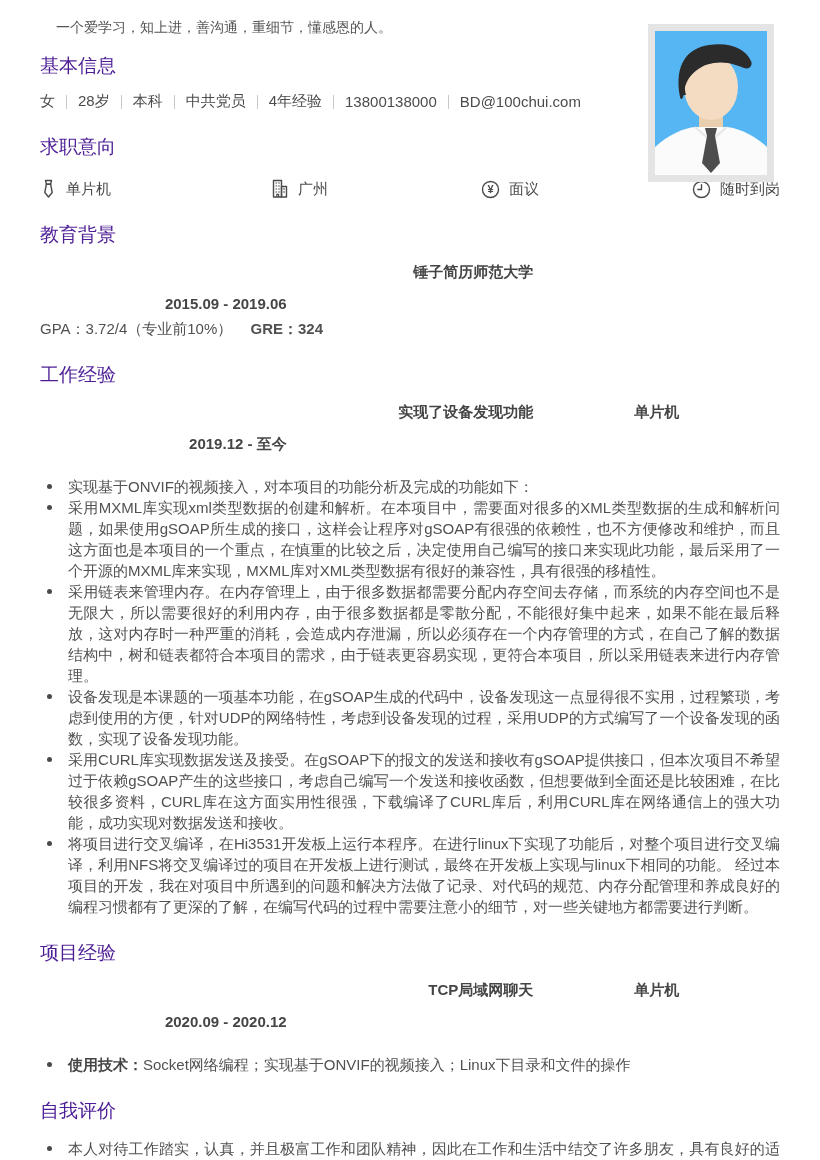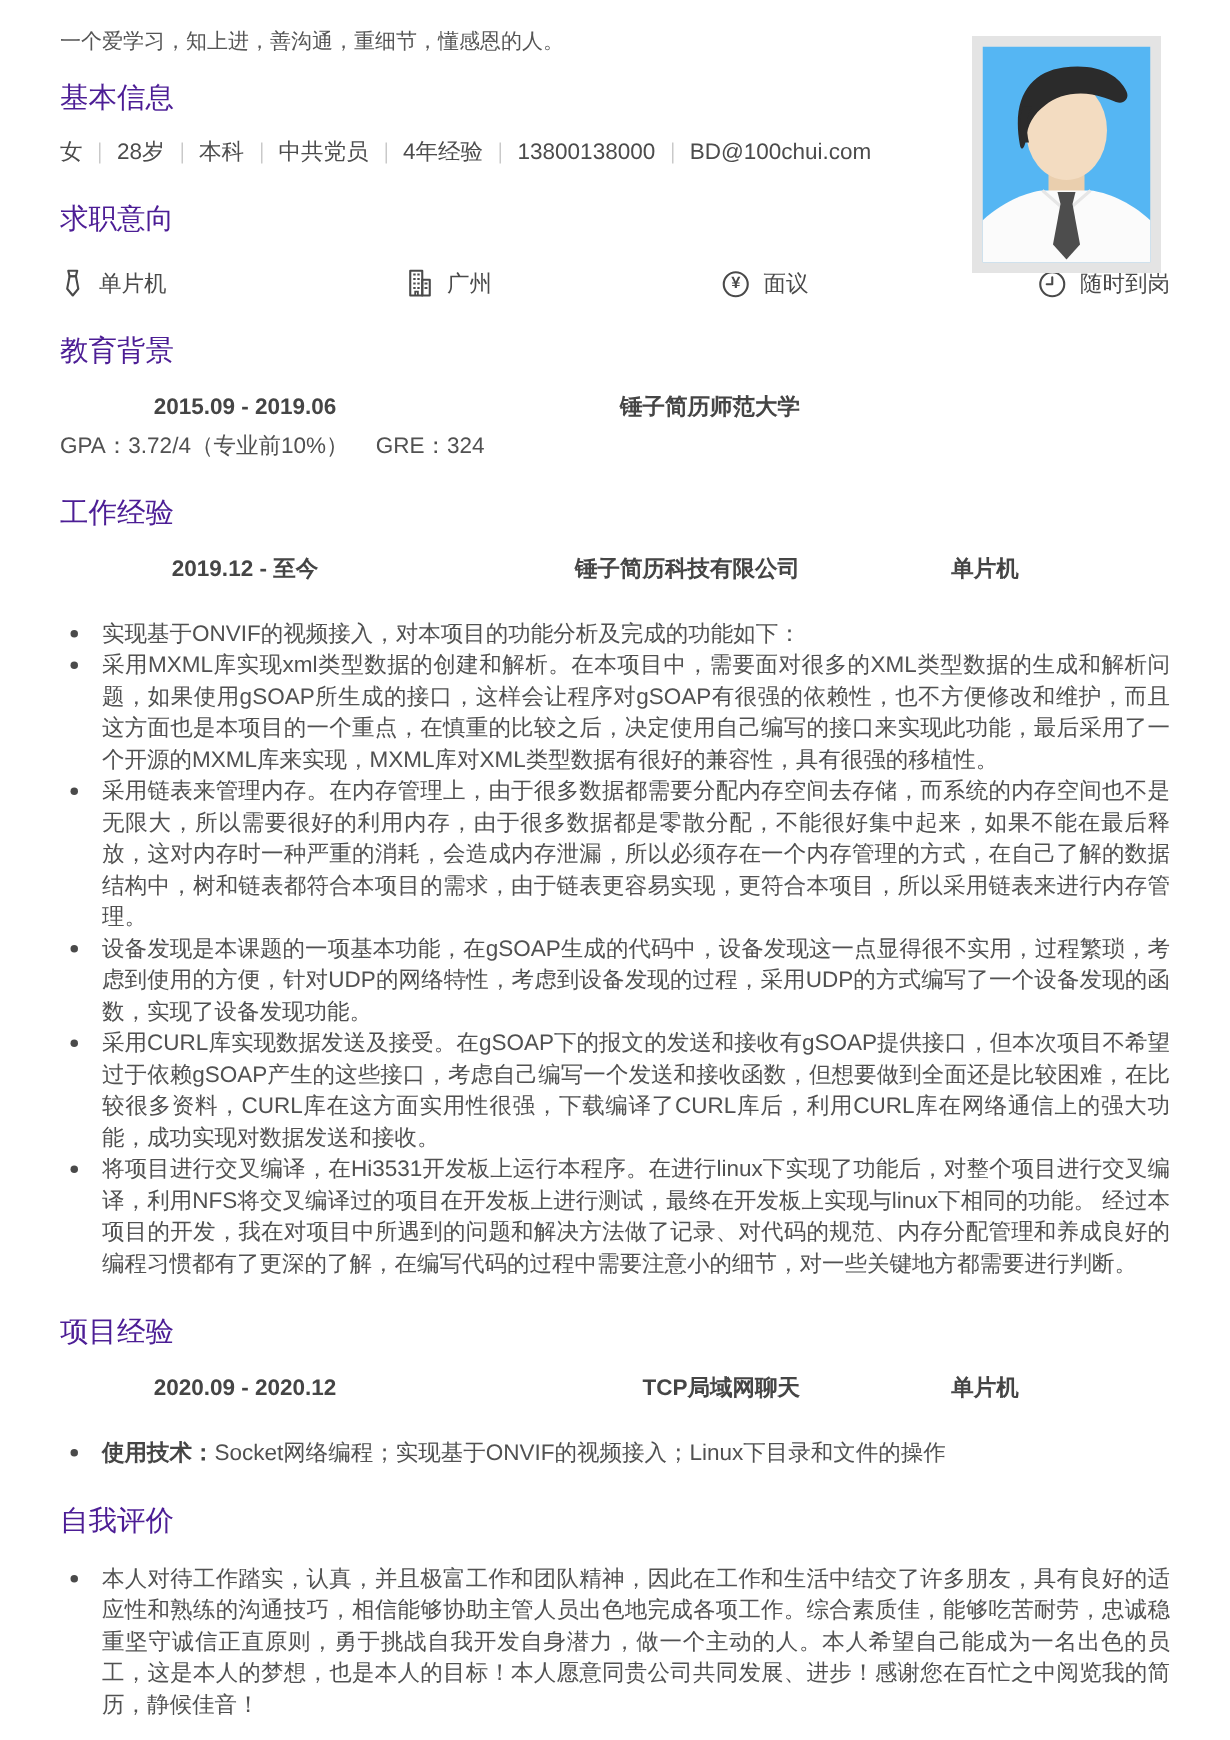--- a/index.html
+++ b/index.html
@@ -11,21 +11,21 @@
     position: relative;
     overflow: hidden;
   }
   .page { padding: 12px 40px 0 40px; position: relative; }
 
   
   .resume-title {
     font-size: 30px; font-weight: 400; color: #464646;
     line-height: 38px; letter-spacing: 1px;
   }
-  .tagline { font-size: 14px; color: #555; margin-top: 6px; line-height: 18px; }
+  .tagline { font-size: 14px; color: #555; margin-top: 6px; line-height: 18px; margin-left: 16px; }
 
   .avatar-frame {
     position: absolute; top: 24px; right: 46px;
     width: 126px; height: 158px;
     background: #e4e4e4; padding: 7px;
   }
   .avatar-frame svg { display: block; width: 112px; height: 144px; }
 
   
   .section-title {
@@ -55,26 +55,26 @@
   .icon-stroke { stroke: #4a4a4a; fill: none; stroke-width: 1.4; stroke-linejoin: round; stroke-linecap: round; }
   .yen-glyph { font-size: 11px; font-weight: 700; color: #4a4a4a; }
 
   
   .exp-row {
     margin-top: 16px;
     display: grid; grid-template-columns: 1fr 1fr 1fr;
     font-size: 15px; font-weight: 700; color: #454545;
     line-height: 18px;
   }
-  .exp-row .c1 { text-align: center; }
+  .exp-row .c1 { text-align: right; margin-top: 32px; }
   .exp-row .c2 { text-align: right; }
   .exp-row .c3 { text-align: center; }
 
   .detail-line { margin-top: 7px; font-size: 15px; color: #515151; }
-  .detail-line .gre { margin-left: 14px; }
+  .detail-line .gre { margin-left: 14px; font-weight: bold; }
 
   
   ul.bullets { list-style: none; margin-top: 23px; }
   ul.bullets li {
     position: relative; padding-left: 28px;
     font-size: 15px; line-height: 21px; color: #515151;
     text-align: justify;
   }
   ul.bullets li::before {
     content: ""; position: absolute; left: 7px; top: 8px;
@@ -174,21 +174,21 @@
     <span class="c2">锤子简历师范大学</span>
   </div>
   <div class="detail-line">
     <span>GPA：3.72/4（专业前10%）</span>
     <span class="gre">GRE：324</span>
   </div>
 
   <div class="section-title">工作经验</div>
   <div class="exp-row">
     <span class="c1">2019.12 - 至今</span>
-    <span class="c2">锤子简历科技有限公司</span>
+    <span class="c2">实现了设备发现功能</span>
     <span class="c3">单片机</span>
   </div>
   <ul class="bullets">
     <li>实现基于ONVIF的视频接入，对本项目的功能分析及完成的功能如下：</li>
     <li>采用MXML库实现xml类型数据的创建和解析。在本项目中，需要面对很多的XML类型数据的生成和解析问题，如果使用gSOAP所生成的接口，这样会让程序对gSOAP有很强的依赖性，也不方便修改和维护，而且这方面也是本项目的一个重点，在慎重的比较之后，决定使用自己编写的接口来实现此功能，最后采用了一个开源的MXML库来实现，MXML库对XML类型数据有很好的兼容性，具有很强的移植性。</li>
     <li>采用链表来管理内存。在内存管理上，由于很多数据都需要分配内存空间去存储，而系统的内存空间也不是无限大，所以需要很好的利用内存，由于很多数据都是零散分配，不能很好集中起来，如果不能在最后释放，这对内存时一种严重的消耗，会造成内存泄漏，所以必须存在一个内存管理的方式，在自己了解的数据结构中，树和链表都符合本项目的需求，由于链表更容易实现，更符合本项目，所以采用链表来进行内存管理。</li>
     <li>设备发现是本课题的一项基本功能，在gSOAP生成的代码中，设备发现这一点显得很不实用，过程繁琐，考虑到使用的方便，针对UDP的网络特性，考虑到设备发现的过程，采用UDP的方式编写了一个设备发现的函数，实现了设备发现功能。</li>
     <li>采用CURL库实现数据发送及接受。在gSOAP下的报文的发送和接收有gSOAP提供接口，但本次项目不希望过于依赖gSOAP产生的这些接口，考虑自己编写一个发送和接收函数，但想要做到全面还是比较困难，在比较很多资料，CURL库在这方面实用性很强，下载编译了CURL库后，利用CURL库在网络通信上的强大功能，成功实现对数据发送和接收。</li>
     <li>将项目进行交叉编译，在Hi3531开发板上运行本程序。在进行linux下实现了功能后，对整个项目进行交叉编译，利用NFS将交叉编译过的项目在开发板上进行测试，最终在开发板上实现与linux下相同的功能。 经过本项目的开发，我在对项目中所遇到的问题和解决方法做了记录、对代码的规范、内存分配管理和养成良好的编程习惯都有了更深的了解，在编写代码的过程中需要注意小的细节，对一些关键地方都需要进行判断。</li>
   </ul>

